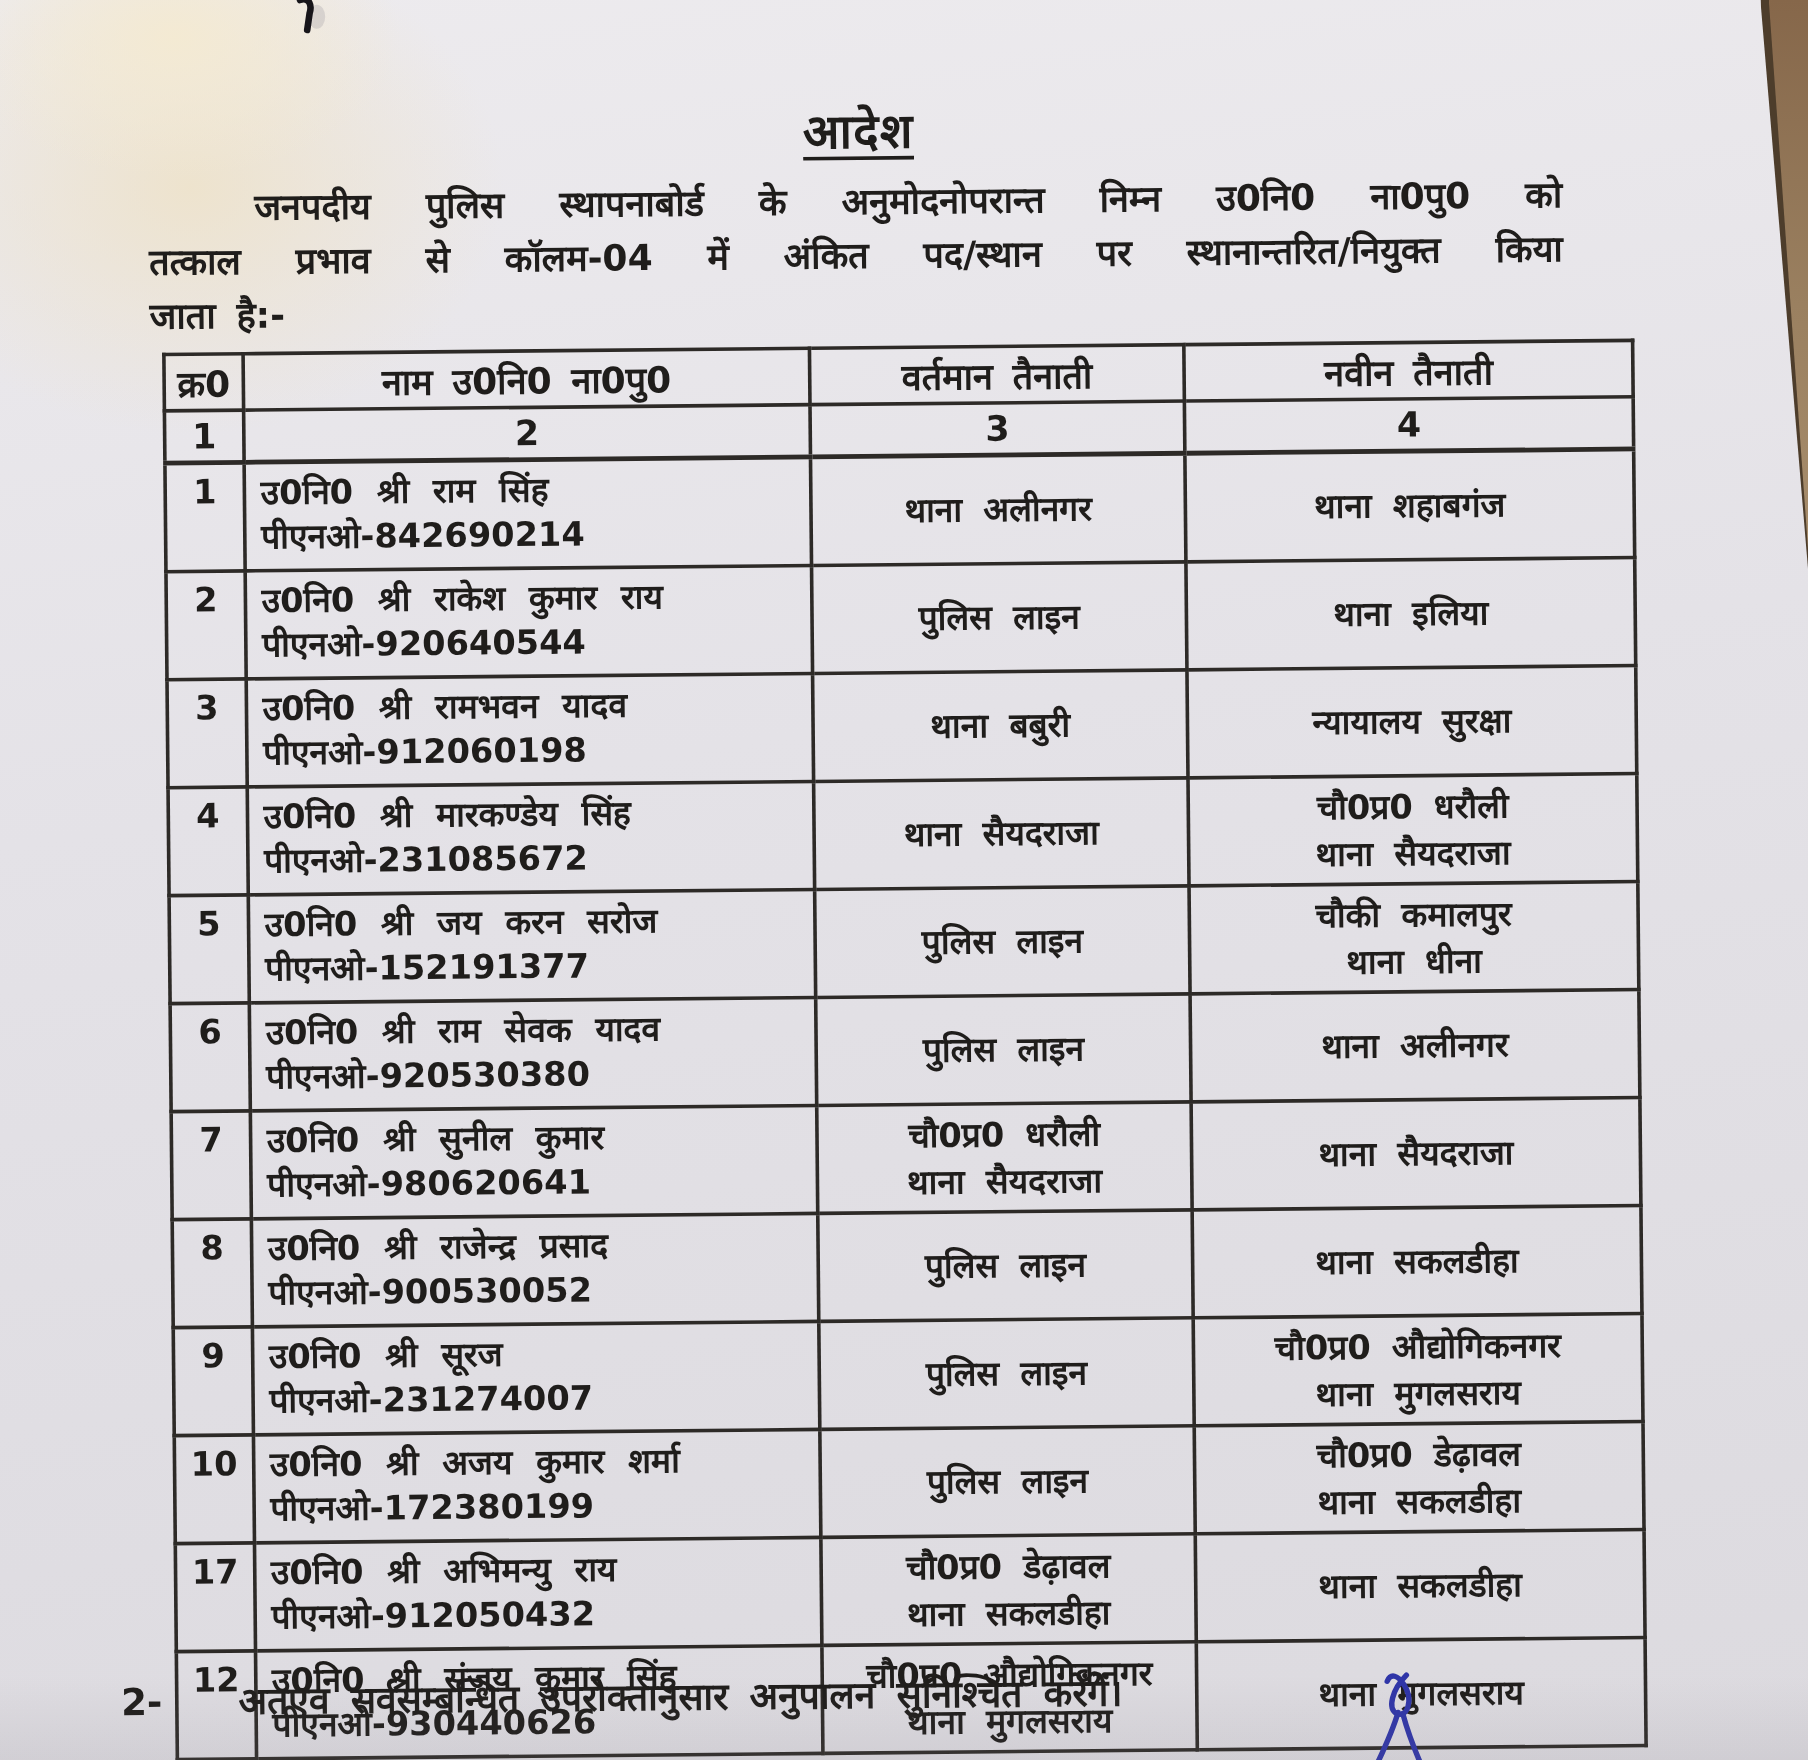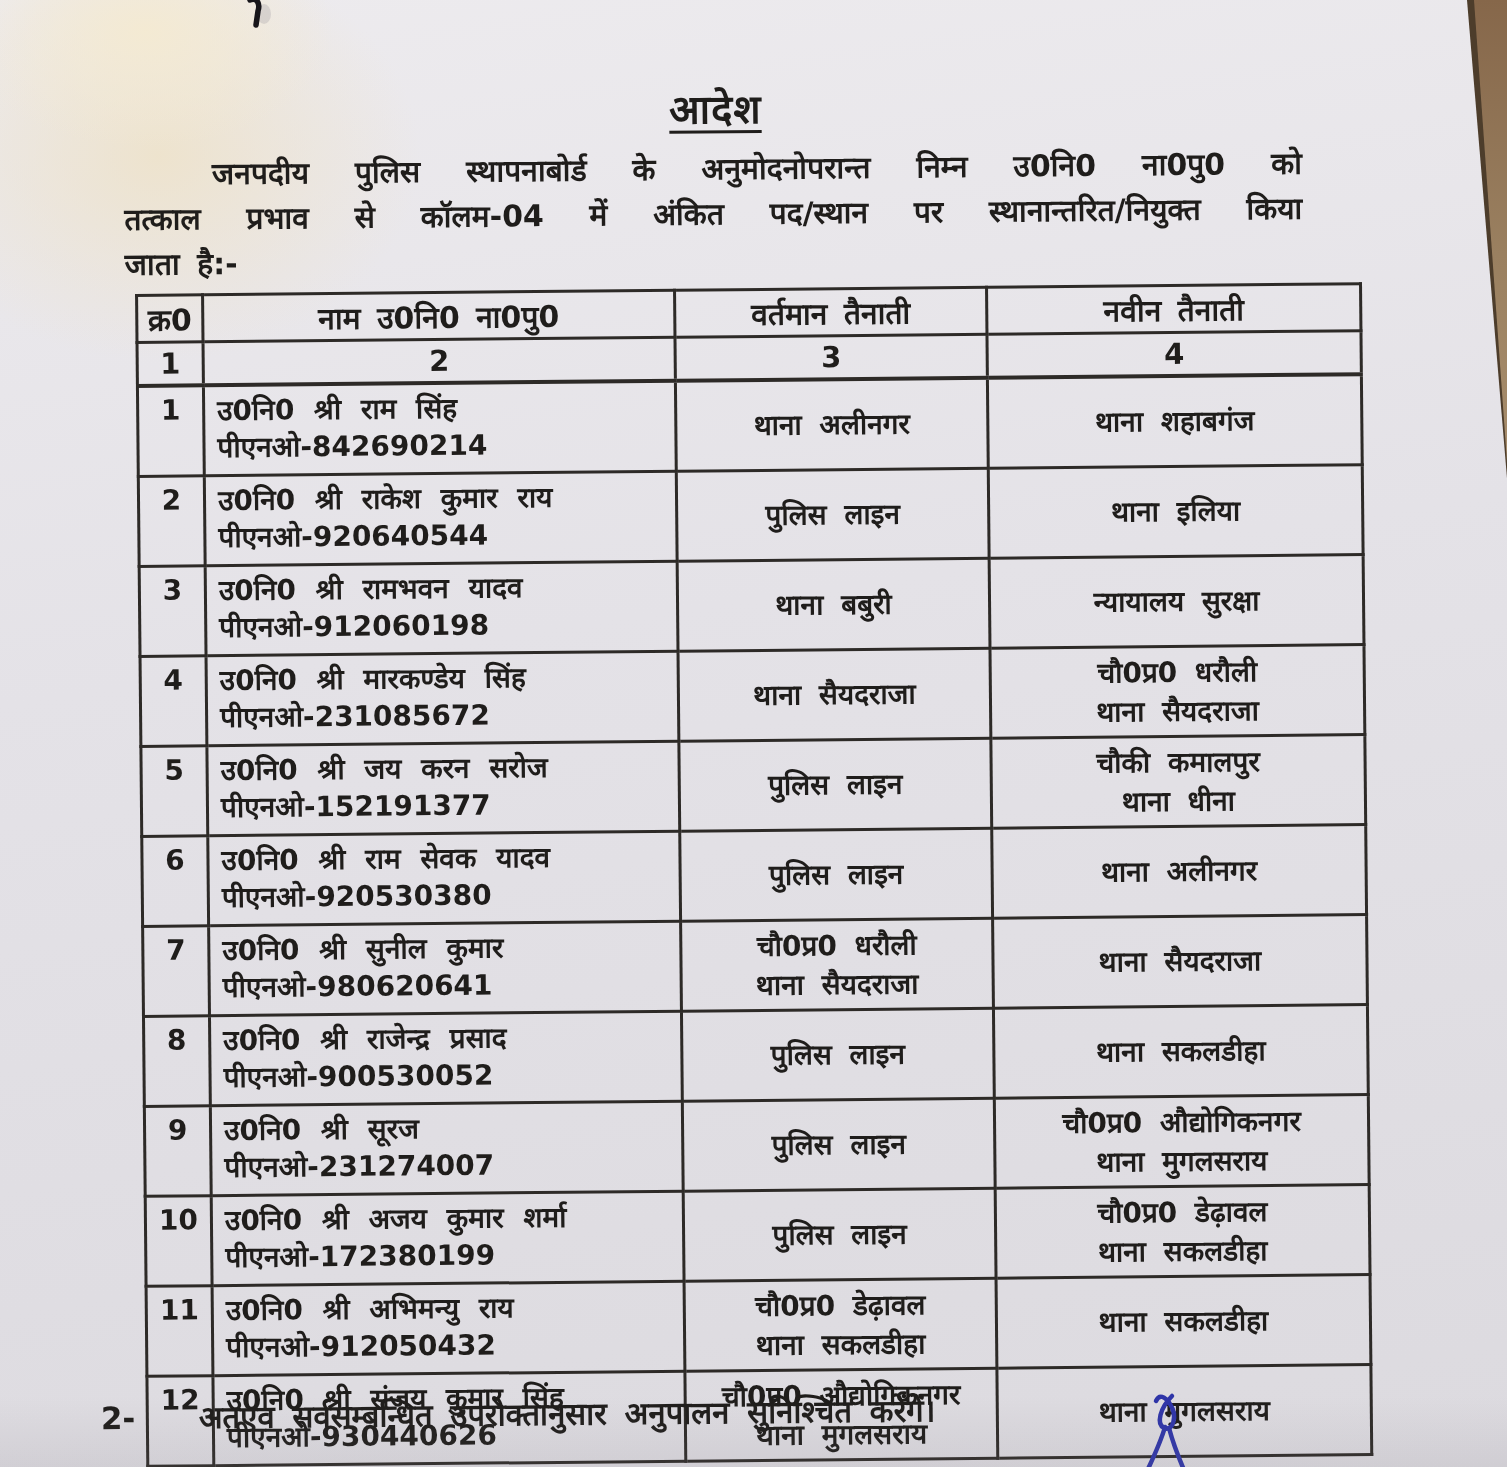--- a/index.html
+++ b/index.html
@@ -257,21 +257,21 @@
           </td>
           <td class="c-cur">
             <div>पुलिस लाइन</div>
           </td>
           <td class="c-new">
             <div>चौ0प्र0 डेढ़ावल</div>
             <div>थाना सकलडीहा</div>
           </td>
         </tr>
         <tr>
-          <td class="c-sn">11</td>
+          <td class="c-sn">17</td>
           <td class="c-name">
             <div>उ0नि0 श्री अभिमन्यु राय</div>
             <div class="pno">पीएनओ-912050432</div>
           </td>
           <td class="c-cur">
             <div>चौ0प्र0 डेढ़ावल</div>
             <div>थाना सकलडीहा</div>
           </td>
           <td class="c-new">
             <div>थाना सकलडीहा</div>

